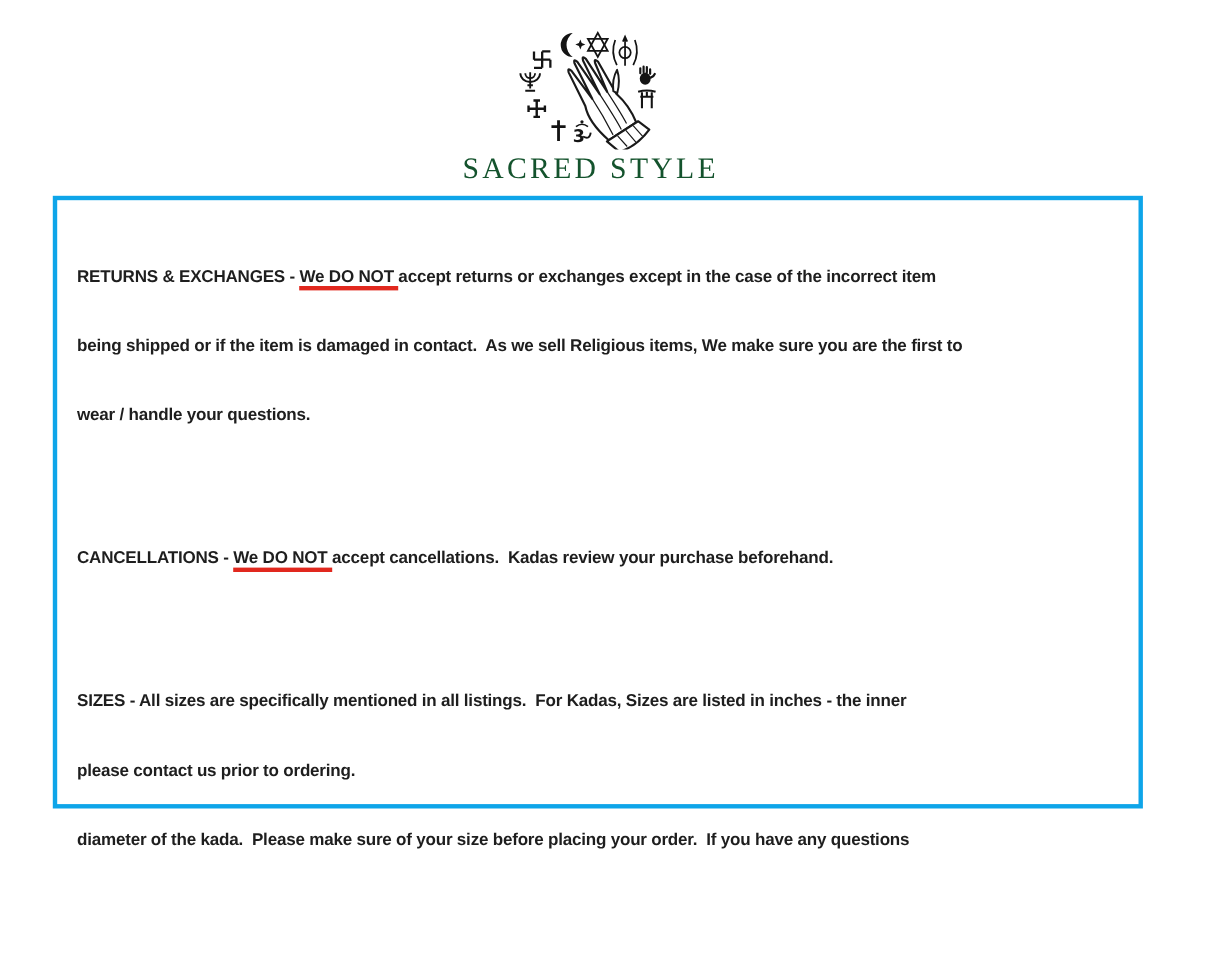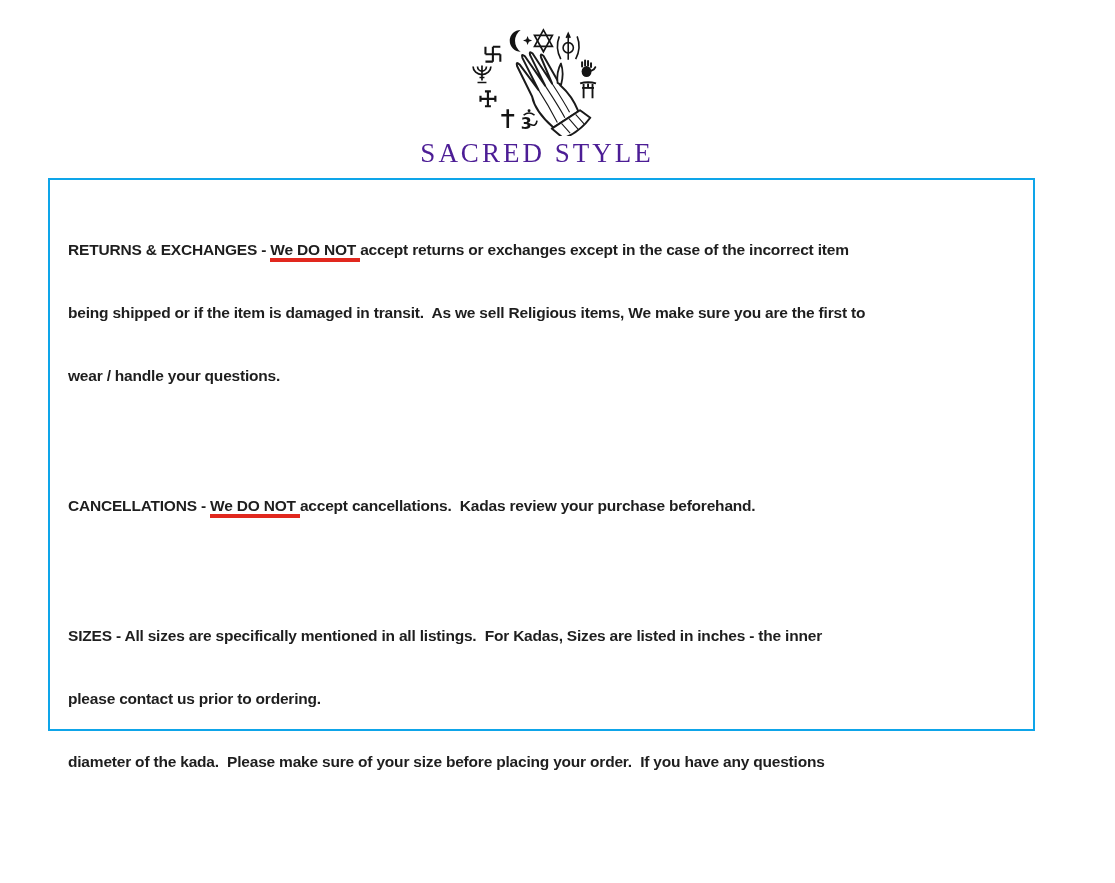--- a/index.html
+++ b/index.html
@@ -14,28 +14,28 @@
   .logo{
     position:absolute; top:22px; left:402px; width:270px;
     text-align:center;
   }
   .logo-icon{width:170px;height:114px;margin:0 auto;}
   .brand-name{
     margin-top:2px;
     font-family:"Liberation Serif",serif;
     font-size:27px;
     letter-spacing:3px;
-    color:#4c1d95;
+    color:#14532d;
     white-space:nowrap;
   }
   
   .policy-box{
     position:absolute; left:48px; top:178px;
     width:947px; height:516px;
-    border:2px solid #0ea5e9;
+    border:4px solid #0ea5e9;
     padding:17px 18px 16px 18px;
     color:#1e1e1e;
   }
   .policy{
     margin:0 0 25px 0;
     font-size:15.5px;
     line-height:21px;
     font-weight:bold;
     letter-spacing:-0.2px;
     white-space:pre-wrap;
@@ -118,21 +118,21 @@
       </g>
     </svg>
   </div>
   <div class="brand-name">SACRED STYLE</div>
 </header>
 
 <section class="policy-box">
 
   <p class="policy">
     <span class="line"><span>RETURNS &amp; EXCHANGES - </span><span class="udl">We DO NOT </span><span>accept returns or exchanges except in the case of the incorrect item</span></span>
-    <span class="line">being shipped or if the item is damaged in transit.  As we sell Religious items, We make sure you are the first to</span>
+    <span class="line">being shipped or if the item is damaged in contact.  As we sell Religious items, We make sure you are the first to</span>
     <span class="line">wear / handle your questions.</span>
   </p>
 
   <p class="policy">
     <span class="line"><span>CANCELLATIONS - </span><span class="udl">We DO NOT </span><span>accept cancellations.  Kadas review your purchase beforehand.</span></span>
   </p>
 
   <p class="policy">
     <span class="line">SIZES - All sizes are specifically mentioned in all listings.  For Kadas, Sizes are listed in inches - the inner</span>
     <span class="line">please contact us prior to ordering.</span>

